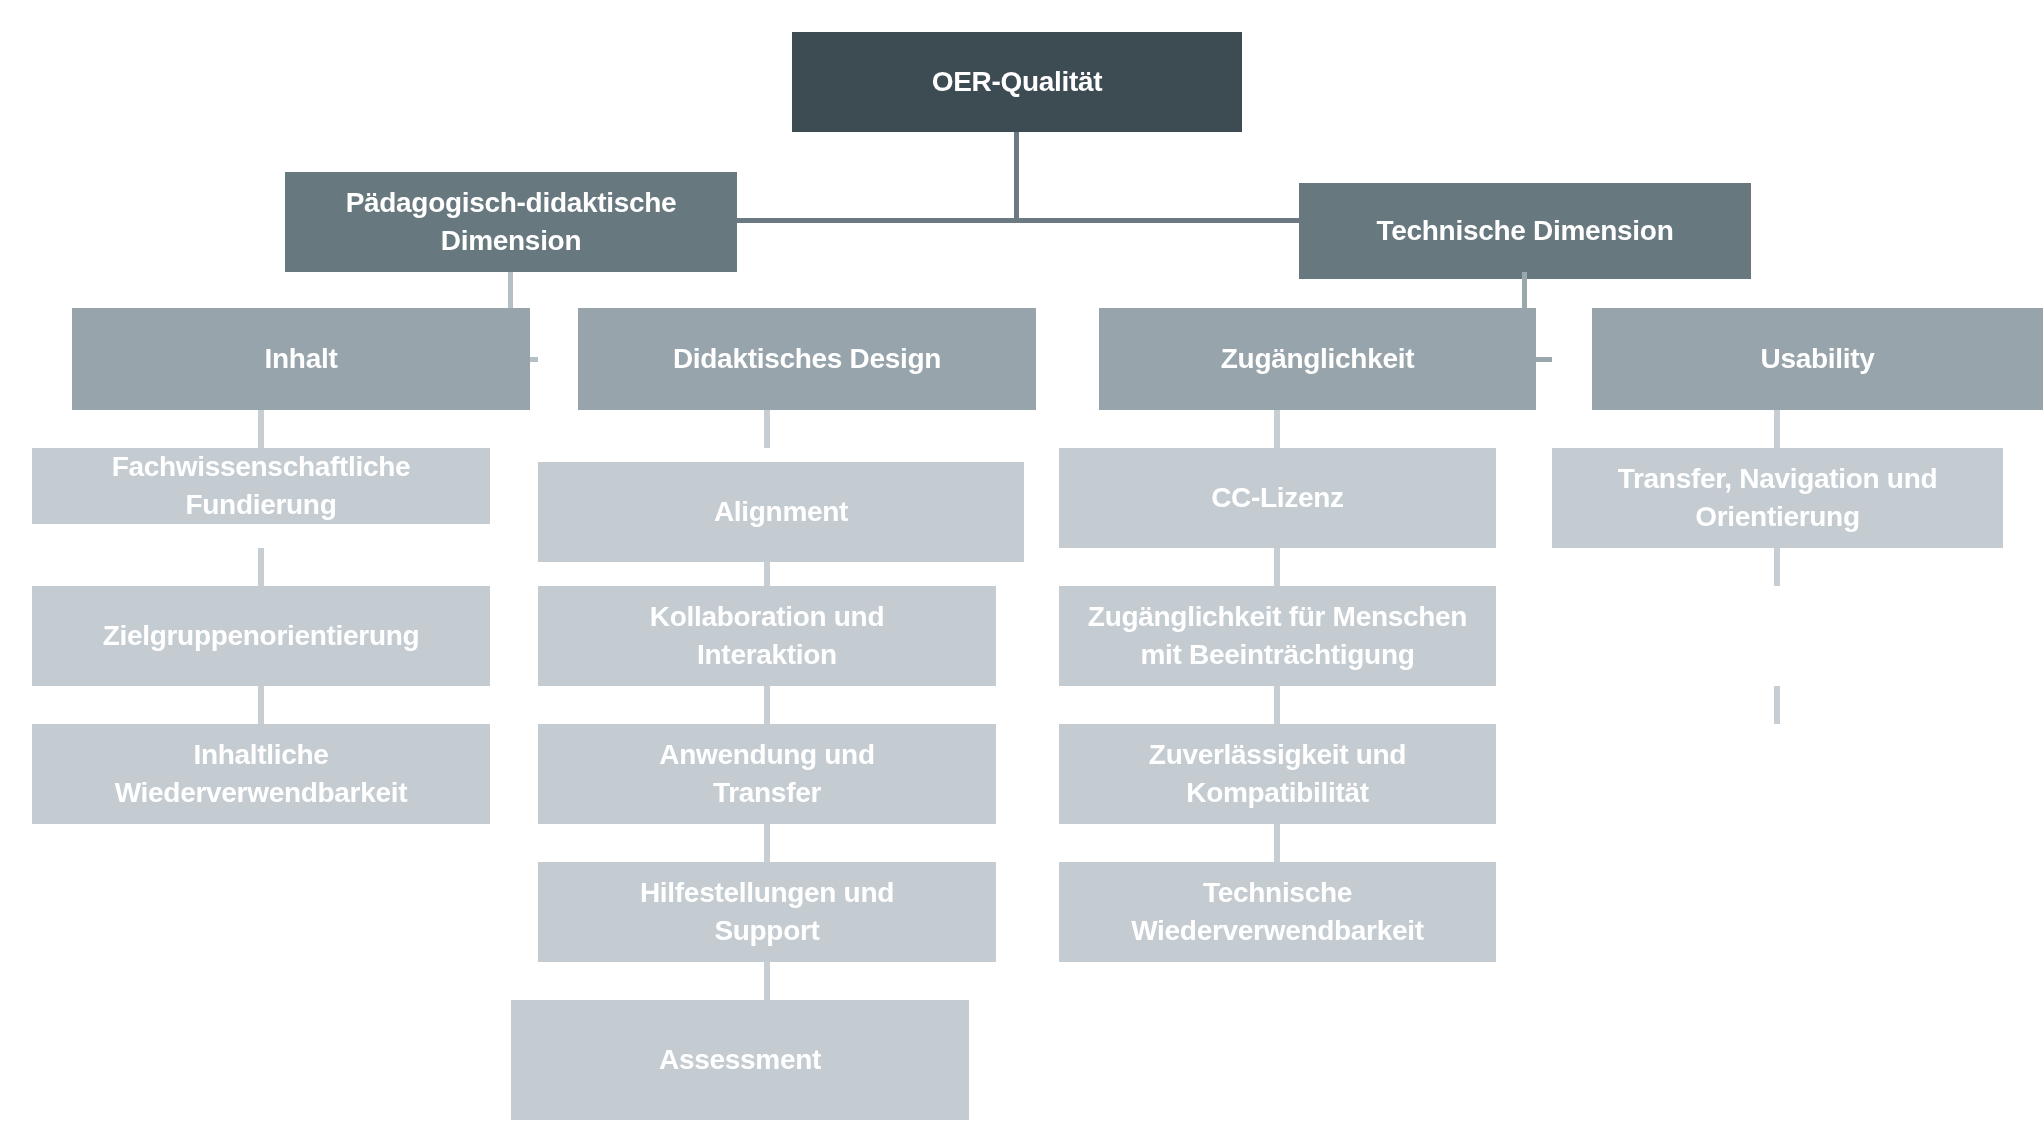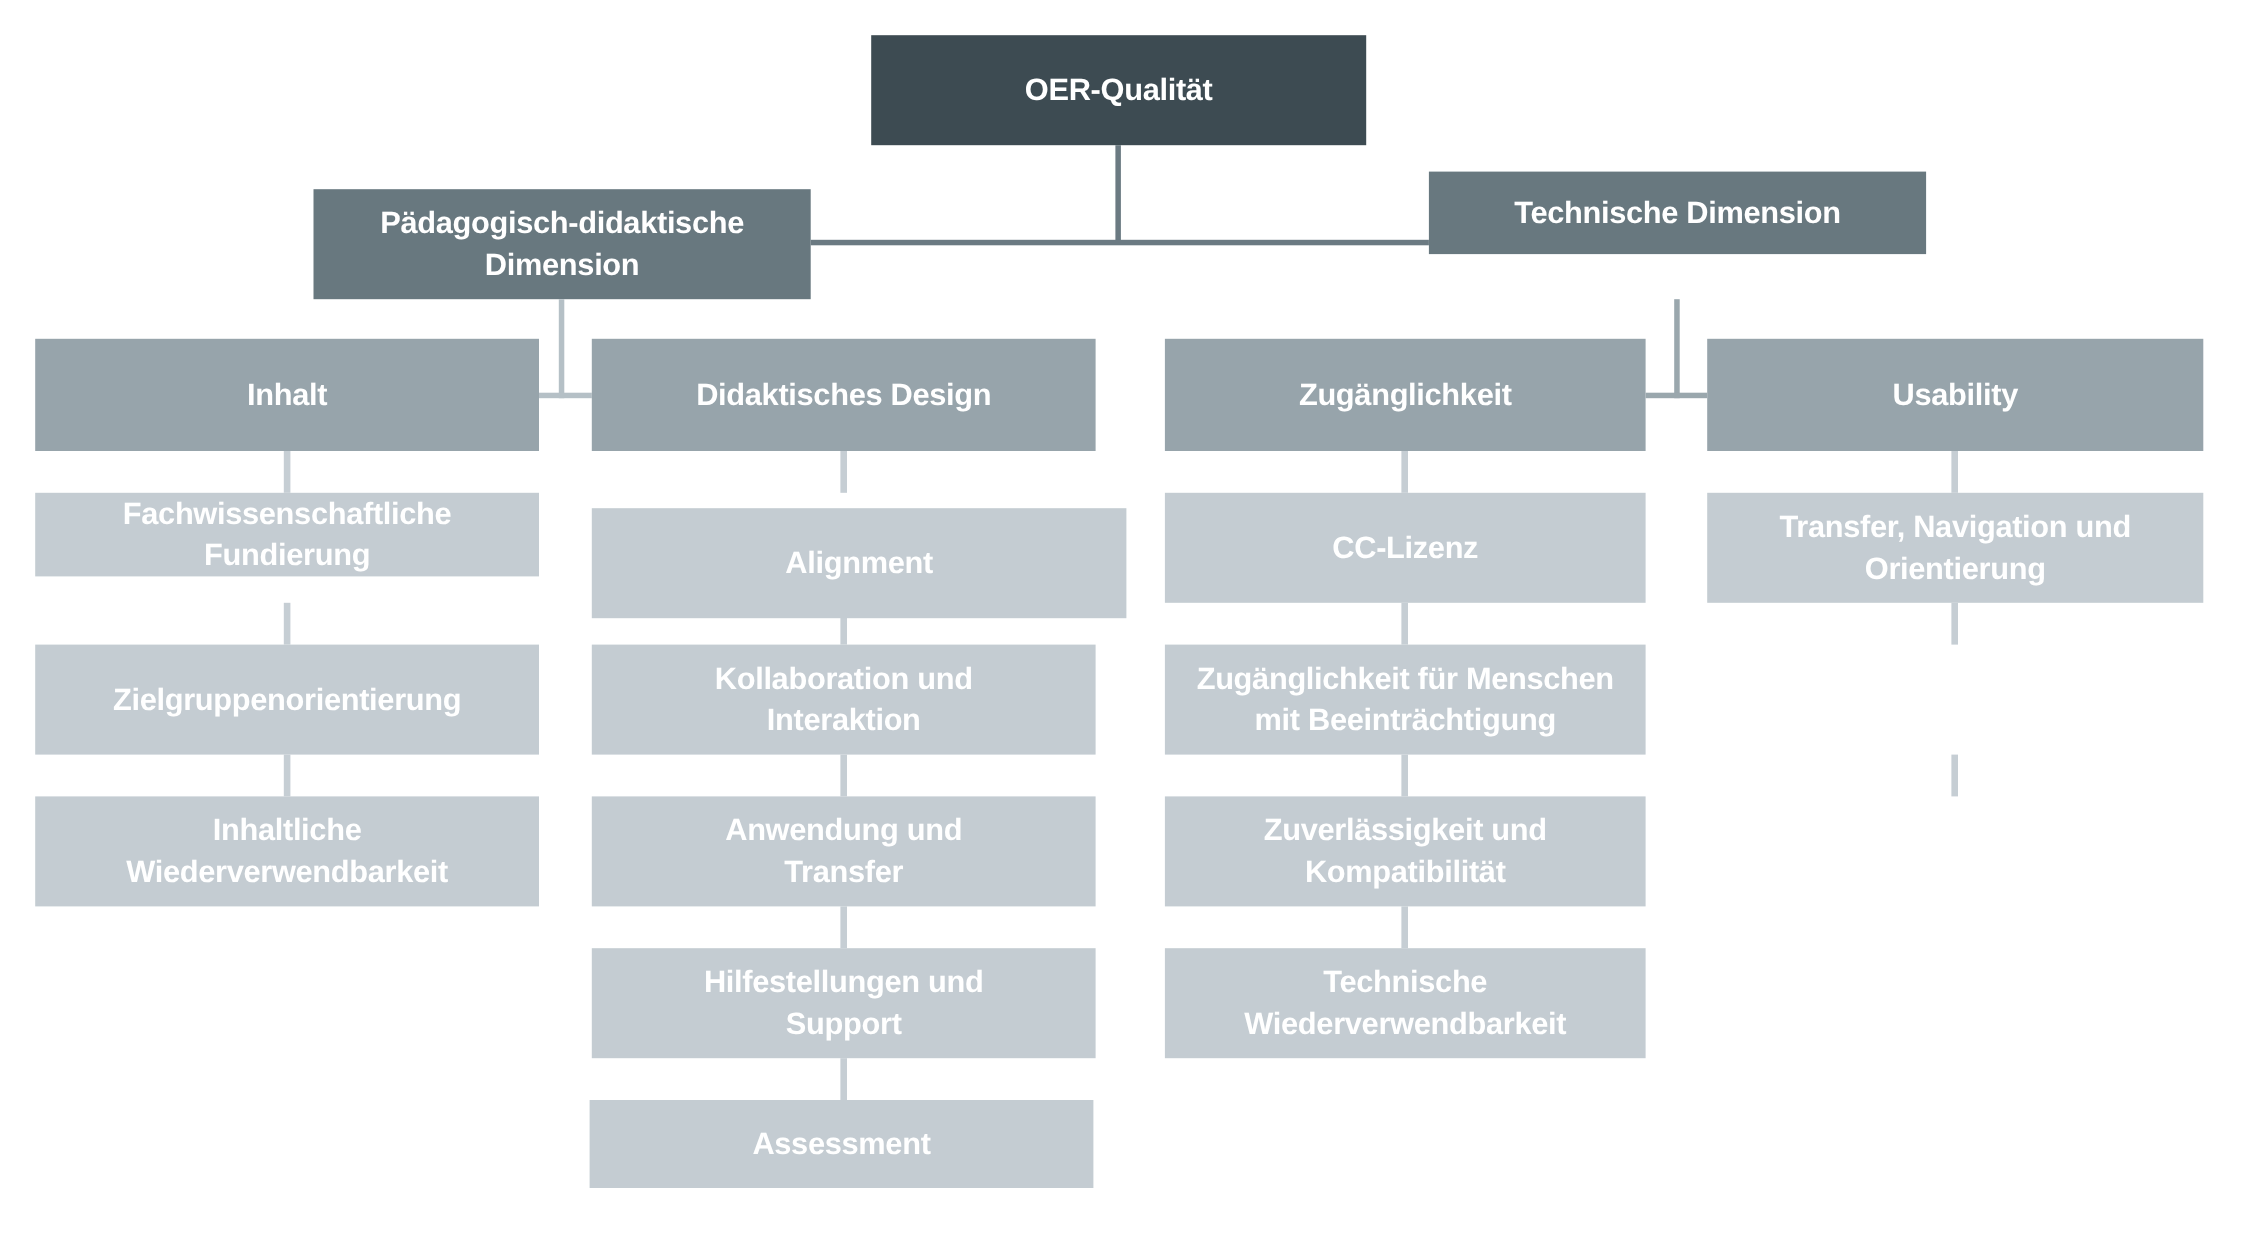--- a/index.html
+++ b/index.html
@@ -23,41 +23,41 @@
     text-align: center;
     color: var(--text, #ffffff);
     font-weight: 700;
     font-size: 28px;
     line-height: 38px;
     letter-spacing: -0.3px;
     white-space: pre-line;
   }
   .lvl-root   { background: var(--root-box, #3d4b52); }
   .lvl-dim    { background: var(--dimension-box, #68787f); }
-  .lvl-header { background: var(--header-box, #97a4ab); }
+  .lvl-header { background: var(--header-box, #97a4ab); margin-left: 40px; }
   .lvl-child  { background: var(--child-box, #c4ccd2); }
   .conn { position: absolute; }
   .conn-dark  { background: var(--connector-dark, #6b7a82); }
   .conn-light { background: var(--connector-light, #b5c0c6); }
   .conn-mid   { background: var(--connector-mid, #9aa7ad); }
   .conn-chain { background: var(--connector-chain, #c6ced4); }
 </style>
 </head>
 <body>
 
 <div id="canvas">
 
   <div class="box lvl-root" style="left:792px;top:32px;width:450px;height:100px">OER-Qualität</div>
 
   <div class="conn conn-dark" style="left:1014px;top:132px;width:5px;height:88px"></div>
   <div class="conn conn-dark" style="left:737px;top:218px;width:562px;height:5px"></div>
 
   <div class="box lvl-dim" style="left:285px;top:172px;width:452px;height:100px">Pädagogisch-didaktische
 Dimension</div>
-  <div class="box lvl-dim" style="left:1299px;top:156px;width:452px;height:75px">Technische Dimension</div>
+  <div class="box lvl-dim" style="left:1299px;top:183px;width:452px;height:96px">Technische Dimension</div>
 
   <div class="conn conn-light" style="left:508px;top:272px;width:5px;height:90px"></div>
   <div class="conn conn-light" style="left:490px;top:357px;width:48px;height:5px"></div>
 
   <div class="conn conn-mid" style="left:1522px;top:272px;width:5px;height:90px"></div>
   <div class="conn conn-mid" style="left:1496px;top:357px;width:56px;height:5px"></div>
 
   <div class="box lvl-header" style="left:32px;top:308px;width:458px;height:102px">Inhalt</div>
   <div class="box lvl-header" style="left:538px;top:308px;width:458px;height:102px">Didaktisches Design</div>
   <div class="box lvl-header" style="left:1059px;top:308px;width:437px;height:102px">Zugänglichkeit</div>
@@ -88,21 +88,21 @@
   <div class="box lvl-child" style="left:32px;top:724px;width:458px;height:100px">Inhaltliche
 Wiederverwendbarkeit</div>
 
   <div class="box lvl-child" style="left:538px;top:462px;width:486px;height:100px">Alignment</div>
   <div class="box lvl-child" style="left:538px;top:586px;width:458px;height:100px">Kollaboration und
 Interaktion</div>
   <div class="box lvl-child" style="left:538px;top:724px;width:458px;height:100px">Anwendung und
 Transfer</div>
   <div class="box lvl-child" style="left:538px;top:862px;width:458px;height:100px">Hilfestellungen und
 Support</div>
-  <div class="box lvl-child" style="left:536px;top:1000px;width:458px;height:80px">Assessment</div>
+  <div class="box lvl-child" style="left:511px;top:1000px;width:458px;height:120px">Assessment</div>
 
   <div class="box lvl-child" style="left:1059px;top:448px;width:437px;height:100px">CC-Lizenz</div>
   <div class="box lvl-child" style="left:1059px;top:586px;width:437px;height:100px">Zugänglichkeit für Menschen
 mit Beeinträchtigung</div>
   <div class="box lvl-child" style="left:1059px;top:724px;width:437px;height:100px">Zuverlässigkeit und
 Kompatibilität</div>
   <div class="box lvl-child" style="left:1059px;top:862px;width:437px;height:100px">Technische
 Wiederverwendbarkeit</div>
 
   <div class="box lvl-child" style="left:1552px;top:448px;width:451px;height:100px">Transfer, Navigation und

